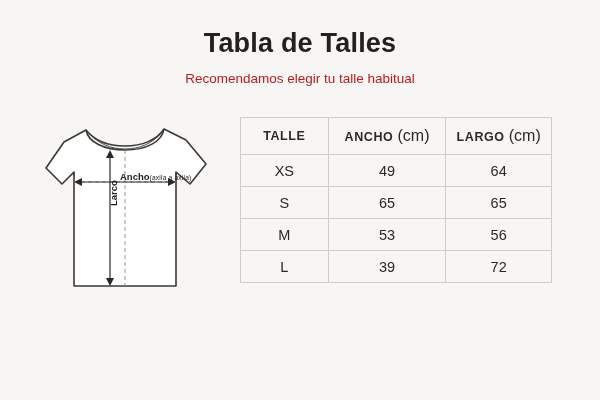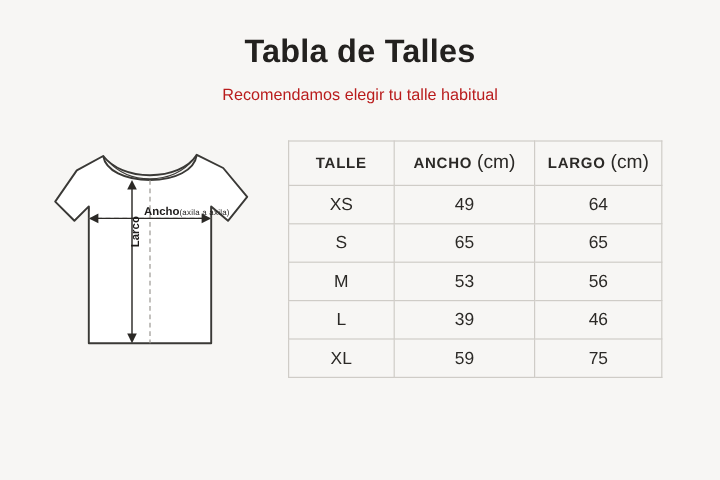--- a/index.html
+++ b/index.html
@@ -213,26 +213,21 @@
             <td>65</td>
           </tr>
           <tr>
             <td>M</td>
             <td>53</td>
             <td>56</td>
           </tr>
           <tr>
             <td>L</td>
             <td>39</td>
-            <td>46</td>
-          </tr>
-          <tr>
-            <td>XL</td>
-            <td>59</td>
-            <td>75</td>
+            <td>72</td>
           </tr>
         </tbody>
       </table>
     </div>
 
 
   </div>
 </div>
 
 </body></html>

